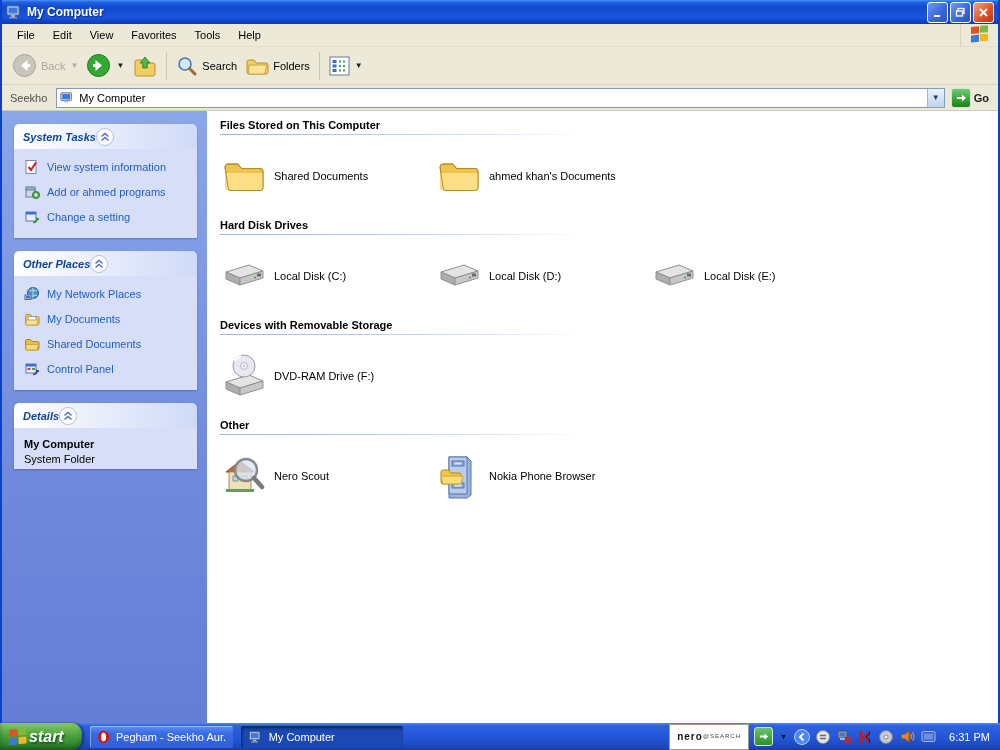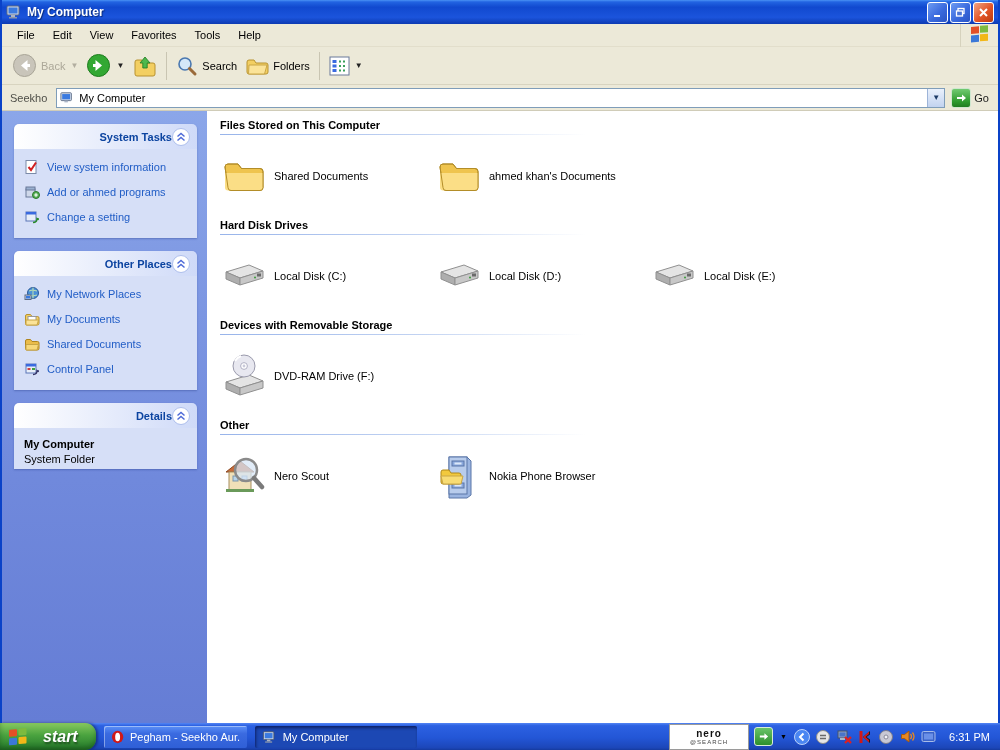--- a/index.html
+++ b/index.html
@@ -40,33 +40,33 @@
 .address-label { color:#4f4f49; padding:0 9px 0 4px; }
 .address-combo { flex:1; height:20px; background:#fff; border:1px solid #7f9db9;
   display:flex; align-items:center; padding-left:3px; }
 .combo-value { margin-left:5px; color:#000; flex:1; }
 .combo-dd { width:17px; height:18px; background:linear-gradient(180deg,#eaf1fc,#c2d3f0);
   border-left:1px solid #9db4d8; display:flex; align-items:center; justify-content:center;
   font-size:8px; color:#1c3a66; }
 .go-btn { width:20px; height:20px; margin:0 3px 0 6px; border-radius:3px;
   background:linear-gradient(180deg,#72ca72,#2e9a2e 70%,#217d21); border:1px solid #cfe7cf;
   display:flex; align-items:center; justify-content:center; }
-.go-label { color:#1a1a1a; padding-right:5px; }
+.go-label { color:#1a1a1a; padding-right:5px;font-weight:bold; }
 
 
 .content { flex:1; display:flex; overflow:hidden; }
 
 
 .sidebar { width:205px; flex:0 0 205px; background:linear-gradient(180deg,#8ba6e9 0%,#7089dc 60%,#6largeDB 100%);
   background:linear-gradient(180deg,#8ba6e9 0%,#7089dc 60%,#657dd5 100%);
   padding:13px 10px 0 12px; }
 .panel { margin-bottom:13px; border-radius:5px 5px 0 0; overflow:hidden;
   box-shadow:0 1px 2px rgba(30,50,120,.35); }
 .panel-header { height:25px; background:linear-gradient(90deg,#ffffff 0%,#cfdaf8 100%);
-  display:flex; align-items:center; justify-content:flex-end; padding:0 7px 0 9px; }
+  display:flex; align-items:center; justify-content:flex-start; padding:0 7px 0 9px;font-style:italic; }
 .panel-title { color:#0c44a0; font-weight:bold; }
 .chevron-btn { width:18px; height:18px; border-radius:50%; background:#fff;
   border:1px solid #aebfec; display:flex; align-items:center; justify-content:center; }
 .panel-body { background:#d6dff7; padding:10px 6px 4px 10px; }
 .side-item { display:flex; align-items:center; gap:7px; margin-bottom:9px; }
 .side-link { color:#215dc6; }
 .details-name { font-weight:bold; color:#000; }
 .details-type { color:#000; margin-top:3px; margin-bottom:0; }
 
 
@@ -76,36 +76,36 @@
   background:linear-gradient(90deg,#98b4ea 0%,#c2d3f2 55%,rgba(255,255,255,0) 100%); }
 .tiles { display:flex; margin:15px 0 17px 0; }
 .tile { width:215px; display:flex; align-items:center; min-height:52px; }
 .tile-icon { width:48px; display:flex; justify-content:center; flex:0 0 48px; }
 .tile-label { margin-left:6px; color:#000; }
 
 
 .taskbar { position:absolute; left:0; right:0; bottom:0; height:27px; display:flex; align-items:center;
   background:linear-gradient(180deg,#5486f4 0%,#2c61e2 10%,#2356d6 55%,#1c46b8 92%,#153a9e 100%); }
 .start-btn { height:27px; padding:0 18px 0 8px; border-radius:0 11px 11px 0; display:flex;
-  align-items:center; gap:15px;
+  align-items:center; gap:1px;
   background:linear-gradient(180deg,#88c95f 0%,#4aa33f 45%,#2e8430 85%,#257128 100%);
   box-shadow:inset 0 -3px 5px rgba(0,40,0,.3), 2px 0 3px rgba(0,0,30,.4); }
 .start-label { color:#fff; font-weight:bold; font-style:italic; font-size:16px;
   text-shadow:1px 2px 2px #1d4d1d; }
 .task-btn { height:22px; margin-left:8px; border-radius:2px; display:flex; align-items:center;
   gap:6px; padding:0 7px; color:#fff;
   background:linear-gradient(180deg,#5b90f8,#3a6ae0 35%,#2f5fd6);
   box-shadow:inset 1px 1px 0 rgba(255,255,255,.4); }
 .task-btn.active { background:#1c48b4;
   box-shadow:inset 1px 2px 3px rgba(0,0,40,.55); }
 .task-label { white-space:nowrap; overflow:hidden; font-size:11px; }
 .t-pegham { width:143px; } .t-mycomp { width:162px; }
 .tray { margin-left:auto; display:flex; align-items:center; gap:5px; padding-right:3px; }
 .nero-box { width:80px; height:26px; background:#fff; border:1px solid #9a9a9a;
-  display:flex; flex-direction:column; align-items:center; justify-content:center; line-height:1.1; }
+  display:flex; flex-direction:row; align-items:center; justify-content:center; line-height:1.1; }
 .nero-line1 { font-weight:bold; font-size:10px; letter-spacing:1px; color:#111; }
 .nero-line2 { font-size:6px; color:#444; letter-spacing:1px; }
 .tray-go { width:19px; height:19px; border-radius:3px;
   background:linear-gradient(180deg,#68c468,#2d8f2d); border:1px solid #d8ecd8;
   display:flex; align-items:center; justify-content:center; }
 .tray-dd { color:#000; font-size:7px; margin:0 2px; }
 .tray-ico { display:flex; align-items:center; justify-content:center; width:16px; height:16px; }
 .clock { color:#fff; margin:0 7px 0 8px; }
 </style>
 </head>

